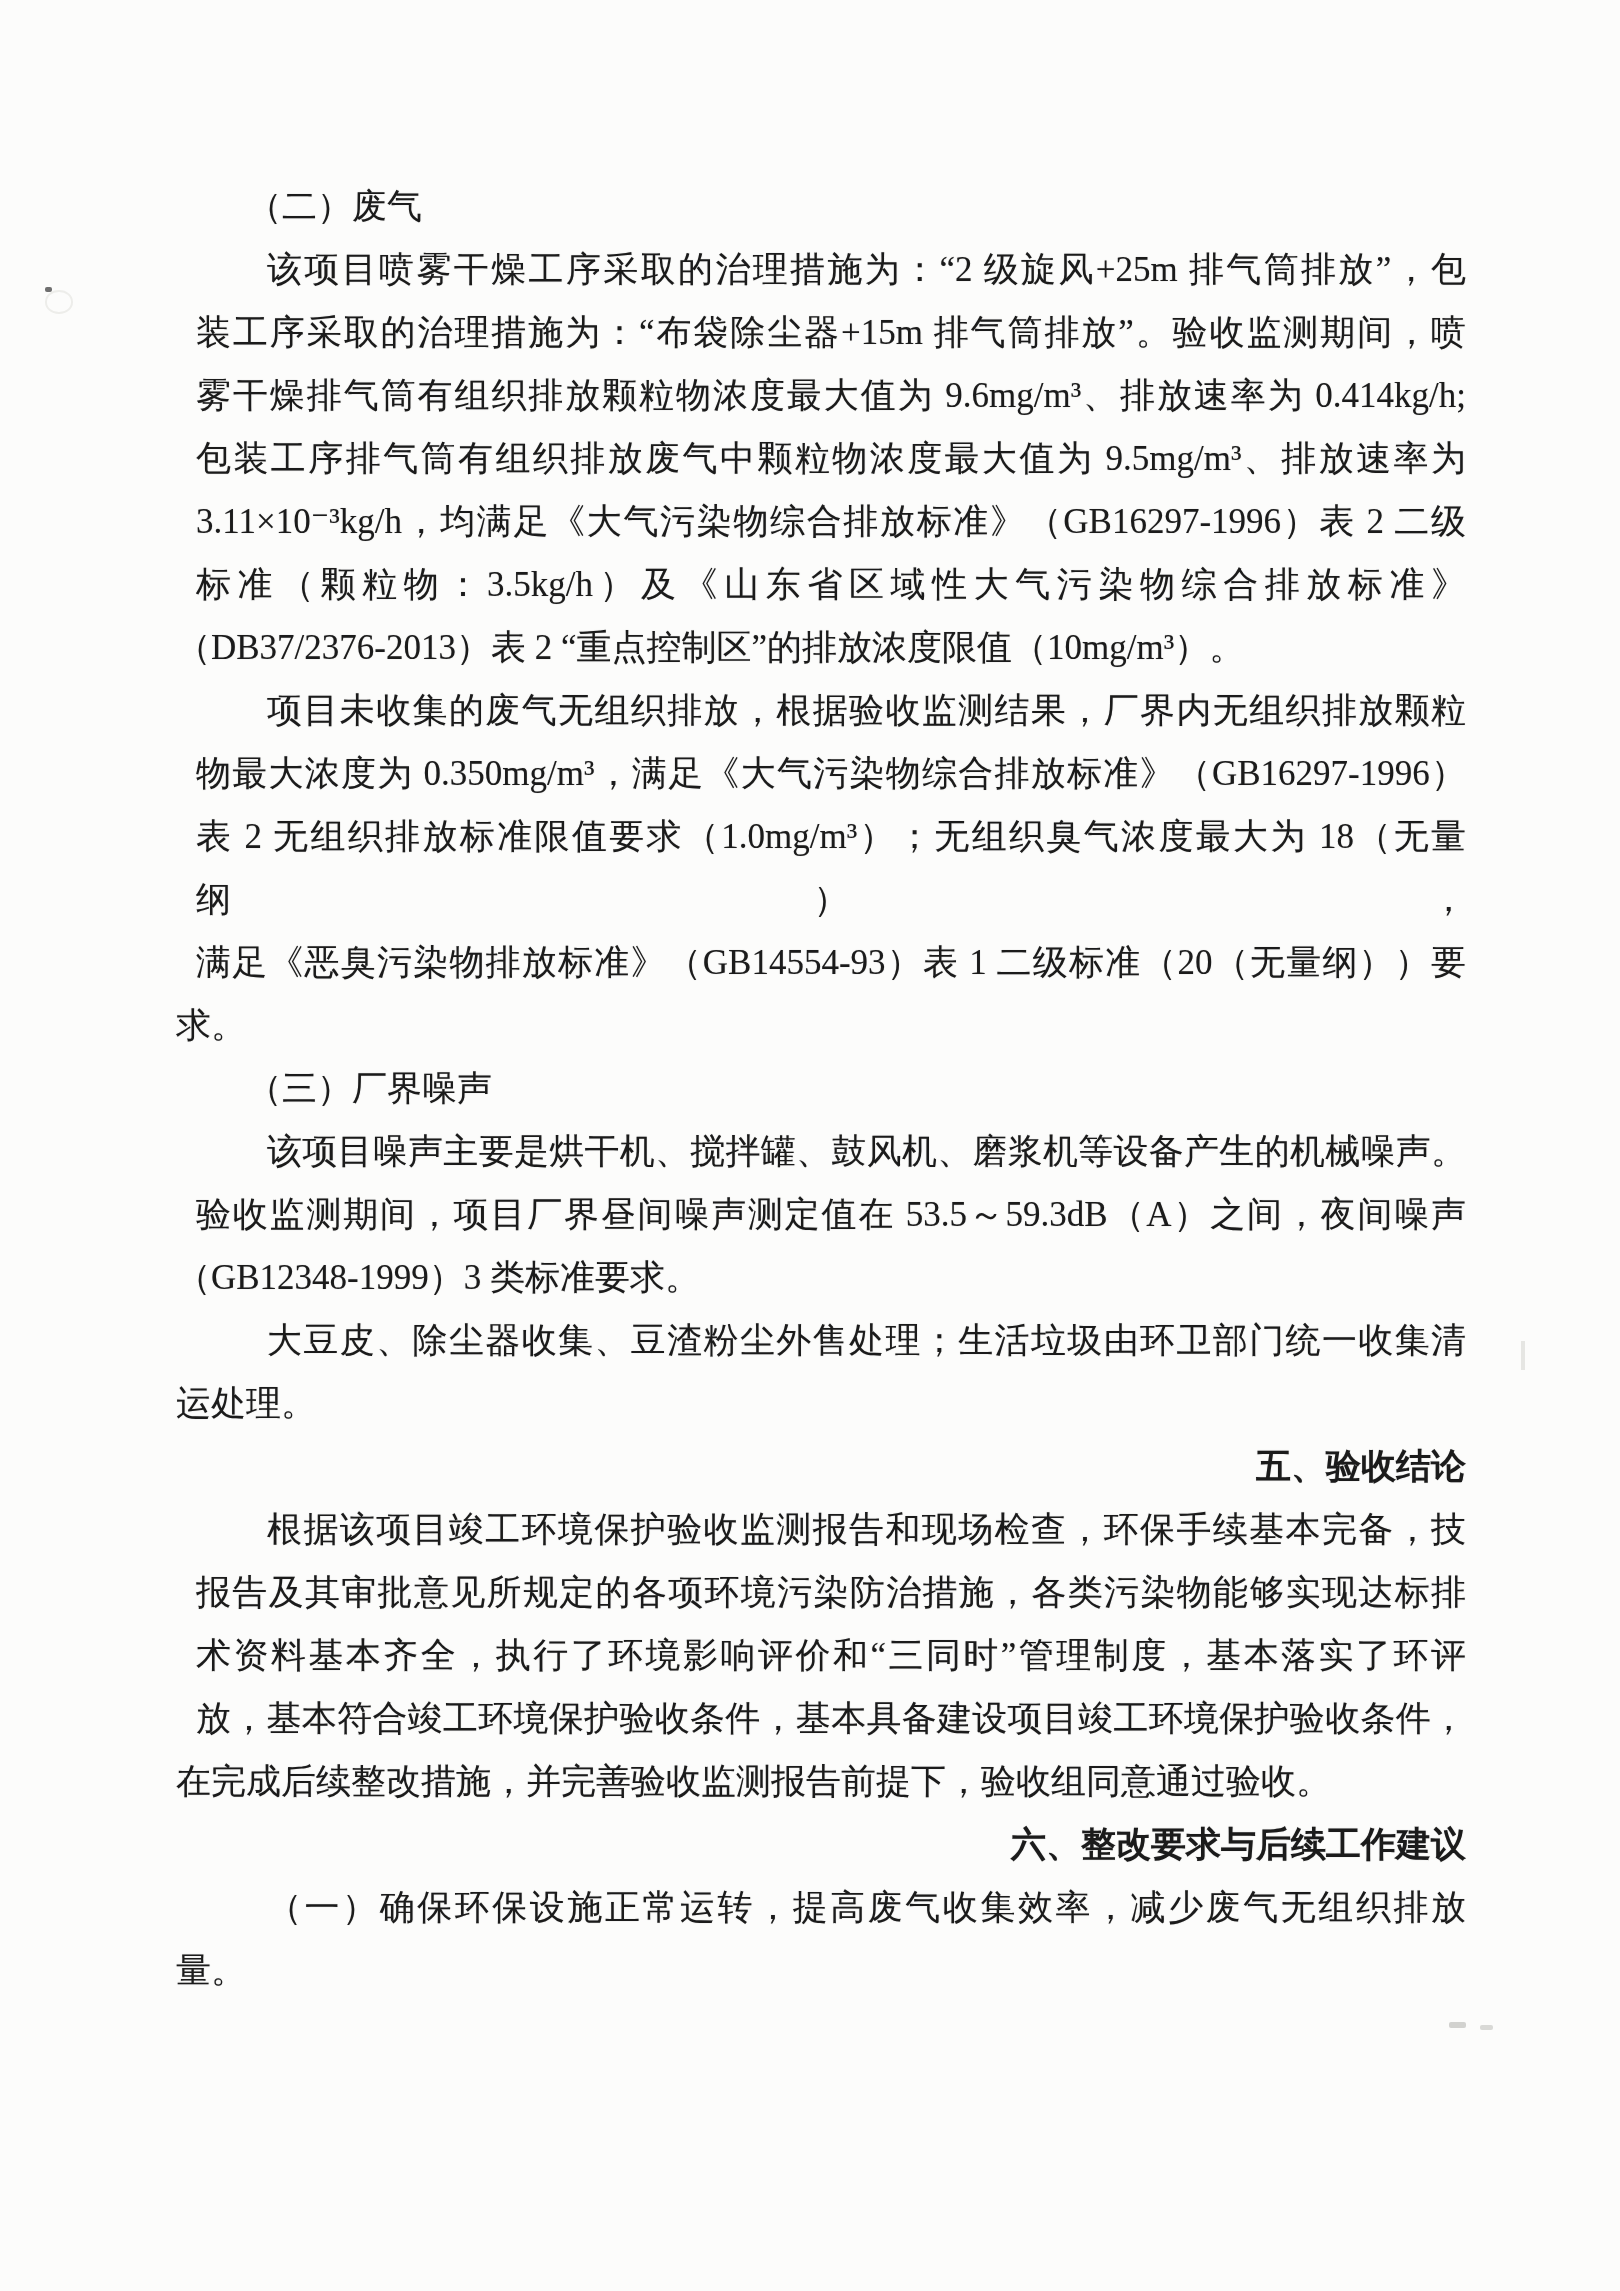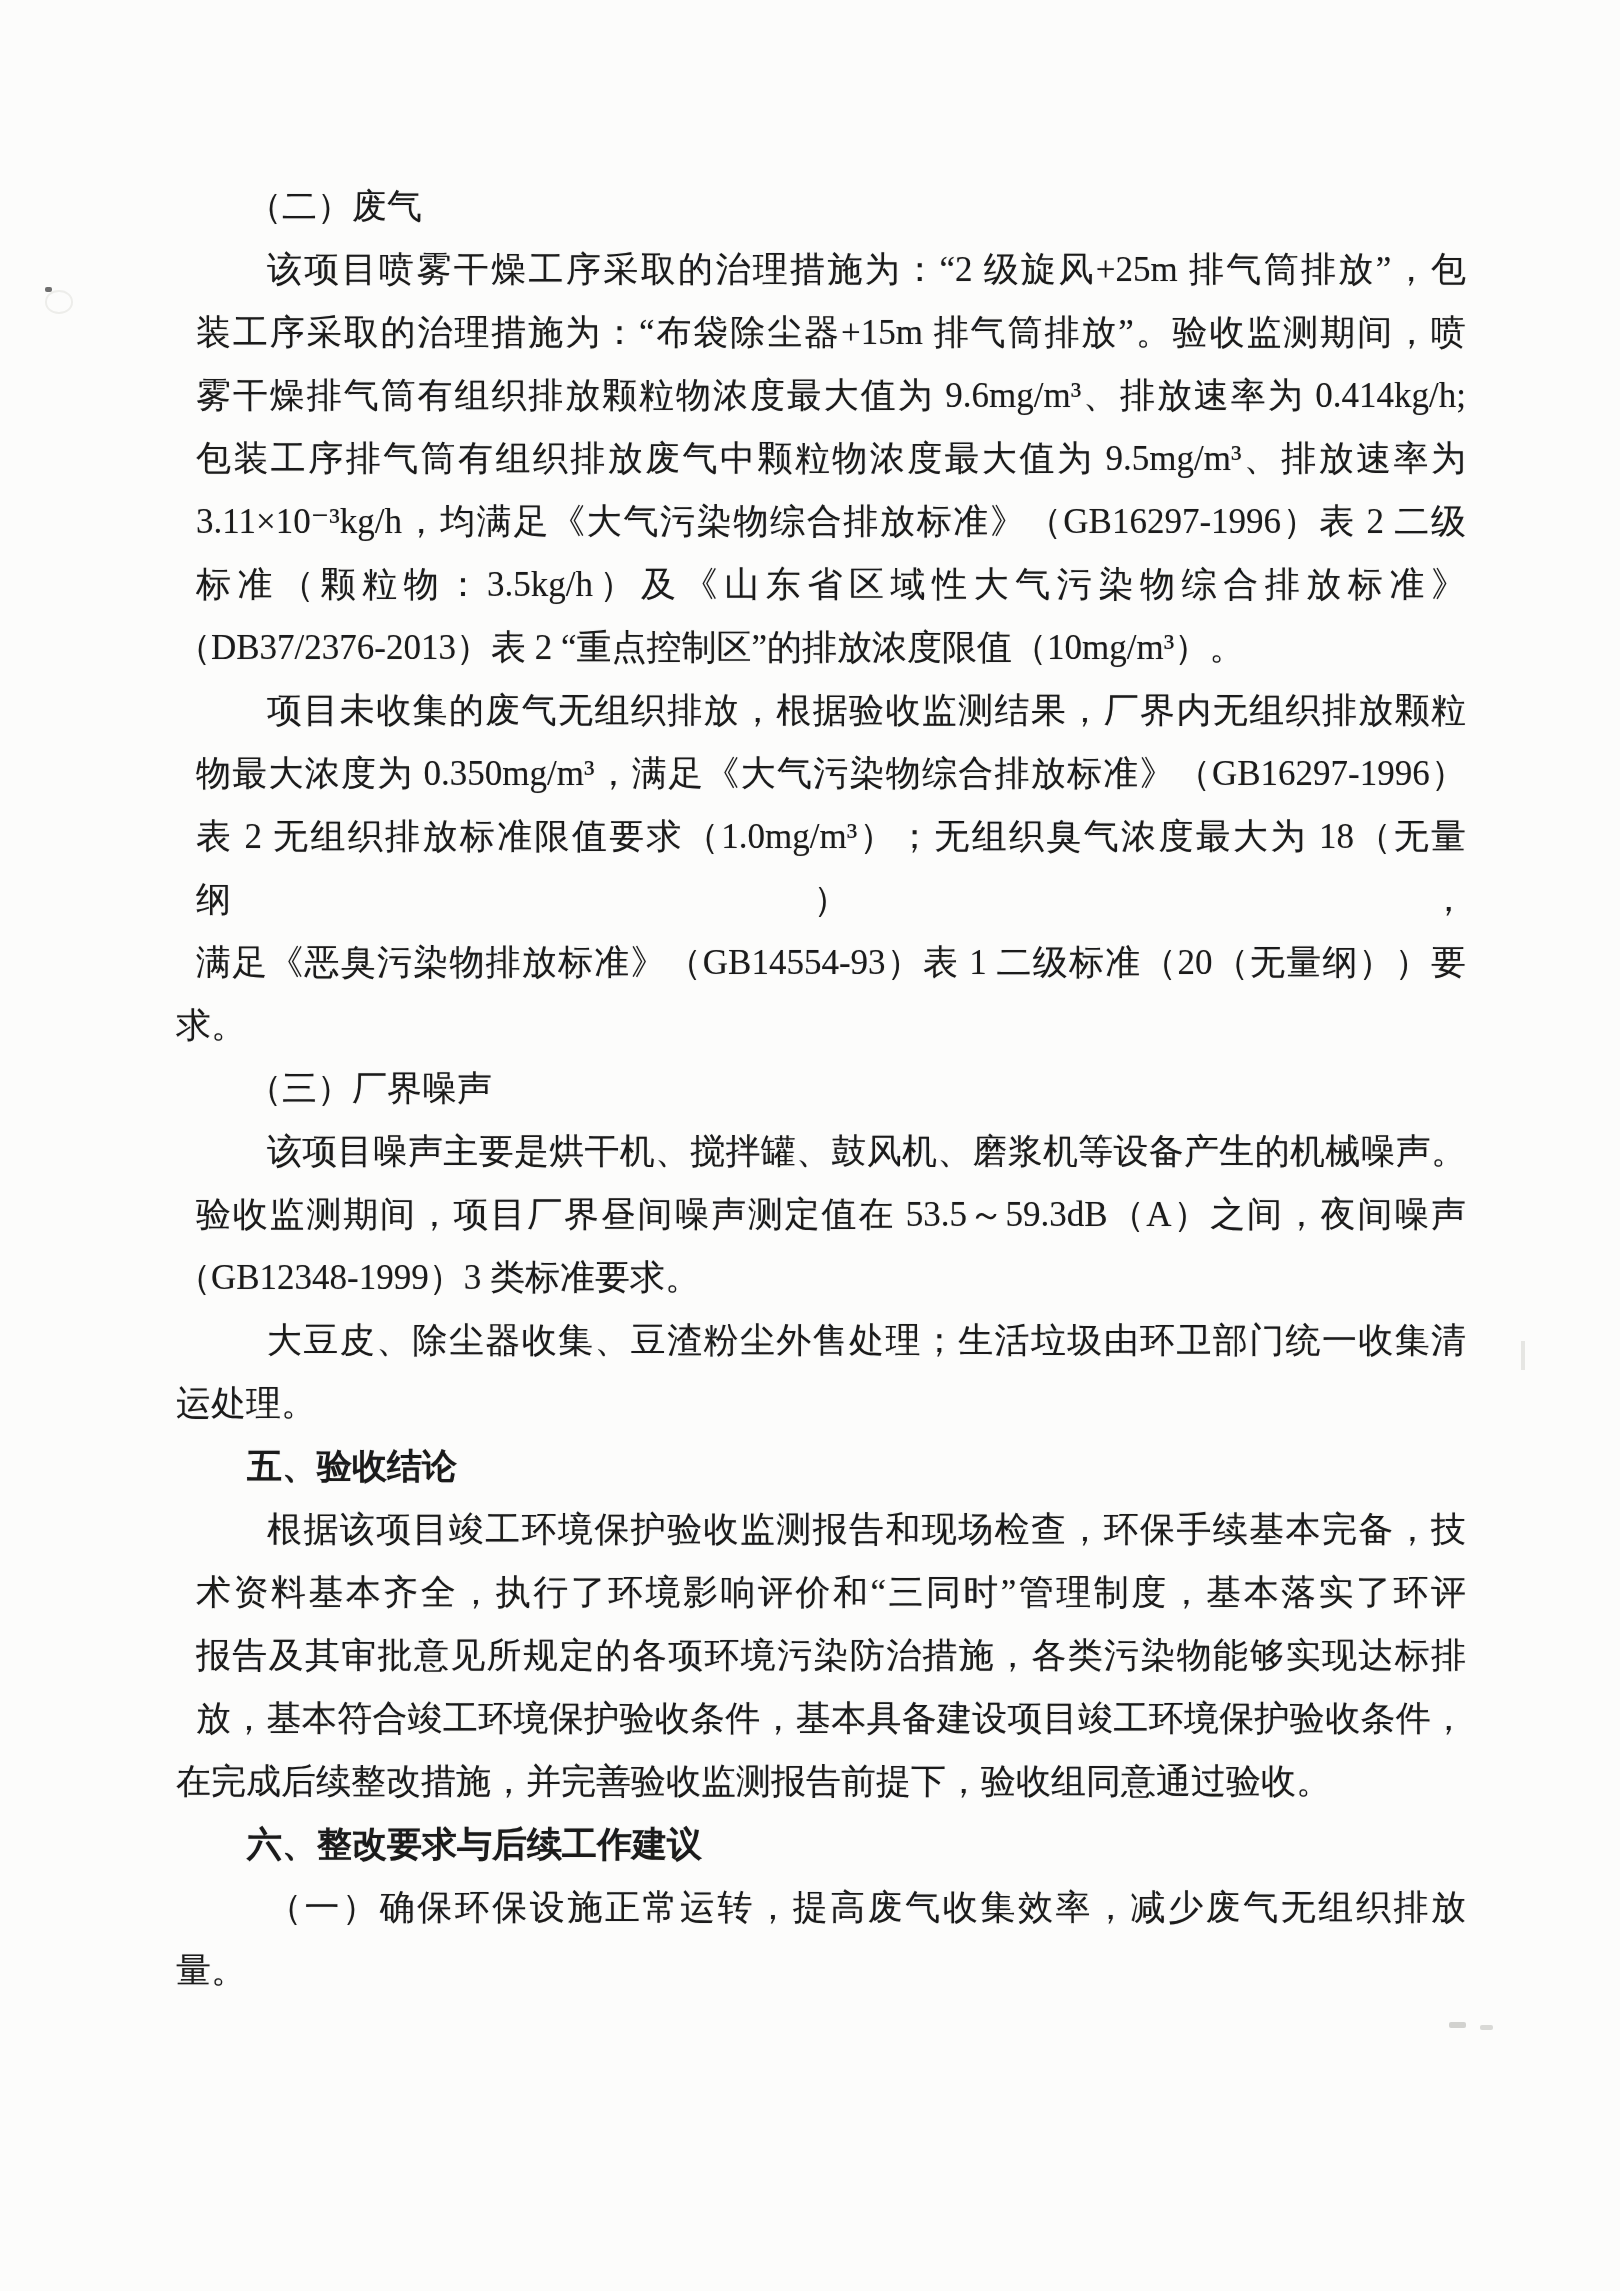--- a/index.html
+++ b/index.html
@@ -29,21 +29,21 @@
   .line {
     min-height: 63px;
     white-space: pre-wrap;
   }
   .line.indent { text-indent: 71px; }
   .line.stretch {
     text-align: justify;
     text-align-last: justify;
     margin-left: 20px;
   }
-  .heading-bold .line { font-weight: bold; }
+  .heading-bold .line { font-weight: bold; text-align: right; }
   
   .speck { position: absolute; pointer-events: none; }
   .s1 { left: 45px;  top: 287px;  width: 6.9px;  height: 4.9px;  background: #6f6f6f; border-radius: 2px; }
   .s2 { left: 45px;  top: 290px;  width: 23.5px; height: 19.6px; border: 2px solid #ededea; border-radius: 50%; }
   .s3 { left: 1449px; top: 2022px; width: 16.7px; height: 5.9px; background: #c7c7c4; border-radius: 2px; opacity: .8; }
   .s4 { left: 1480px; top: 2025px; width: 12.7px; height: 4.9px; background: #d9d9d6; border-radius: 2px; }
   .s5 { left: 1521px; top: 1341px; width: 3.9px;  height: 29px; background: #e6e6e3; }
 </style>
 </head>
 <body>
@@ -79,22 +79,22 @@
       </div>
       <div class="block paragraph">
         <div class="line indent stretch">大豆皮、除尘器收集、豆渣粉尘外售处理；生活垃圾由环卫部门统一收集清</div>
         <div class="line">运处理。</div>
       </div>
       <div class="block heading-bold">
         <div class="line indent">五、验收结论</div>
       </div>
       <div class="block paragraph">
         <div class="line indent stretch">根据该项目竣工环境保护验收监测报告和现场检查，环保手续基本完备，技</div>
+        <div class="line stretch">报告及其审批意见所规定的各项环境污染防治措施，各类污染物能够实现达标排</div>
         <div class="line stretch">术资料基本齐全，执行了环境影响评价和“三同时”管理制度，基本落实了环评</div>
-        <div class="line stretch">报告及其审批意见所规定的各项环境污染防治措施，各类污染物能够实现达标排</div>
         <div class="line stretch">放，基本符合竣工环境保护验收条件，基本具备建设项目竣工环境保护验收条件，</div>
         <div class="line">在完成后续整改措施，并完善验收监测报告前提下，验收组同意通过验收。</div>
       </div>
       <div class="block heading-bold">
         <div class="line indent">六、整改要求与后续工作建议</div>
       </div>
       <div class="block paragraph">
         <div class="line indent stretch">（一）确保环保设施正常运转，提高废气收集效率，减少废气无组织排放</div>
         <div class="line">量。</div>
       </div>

